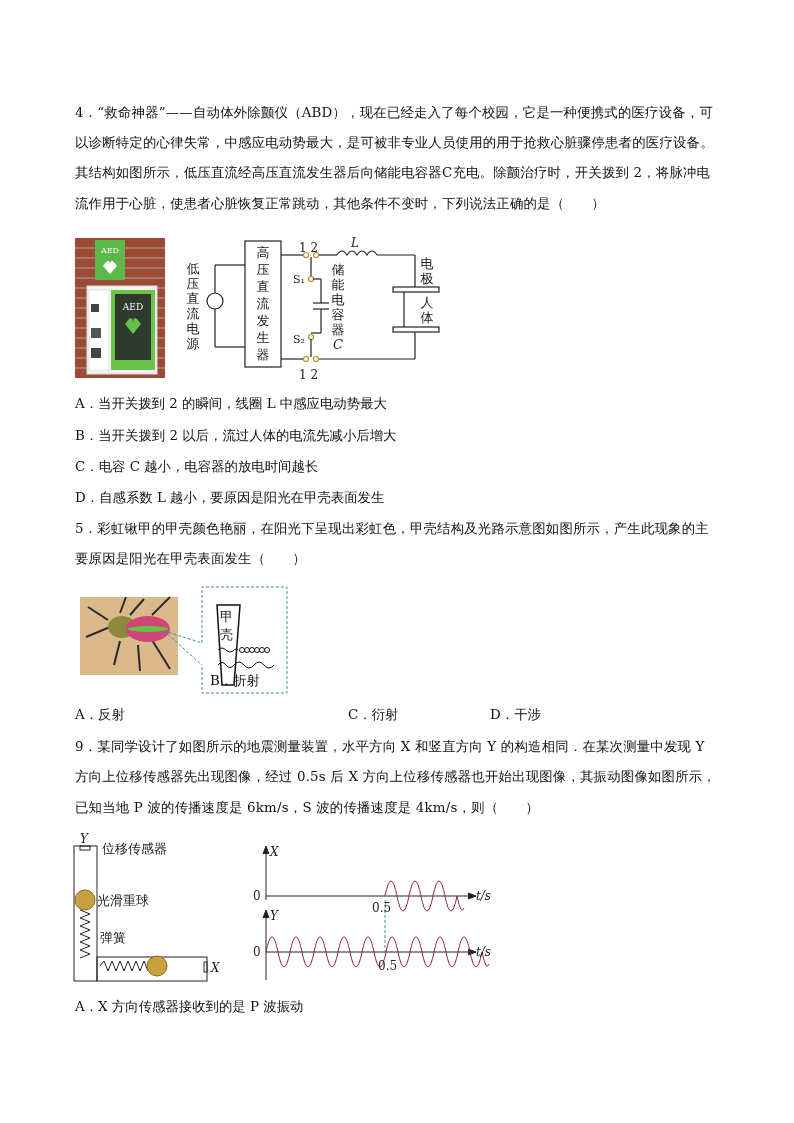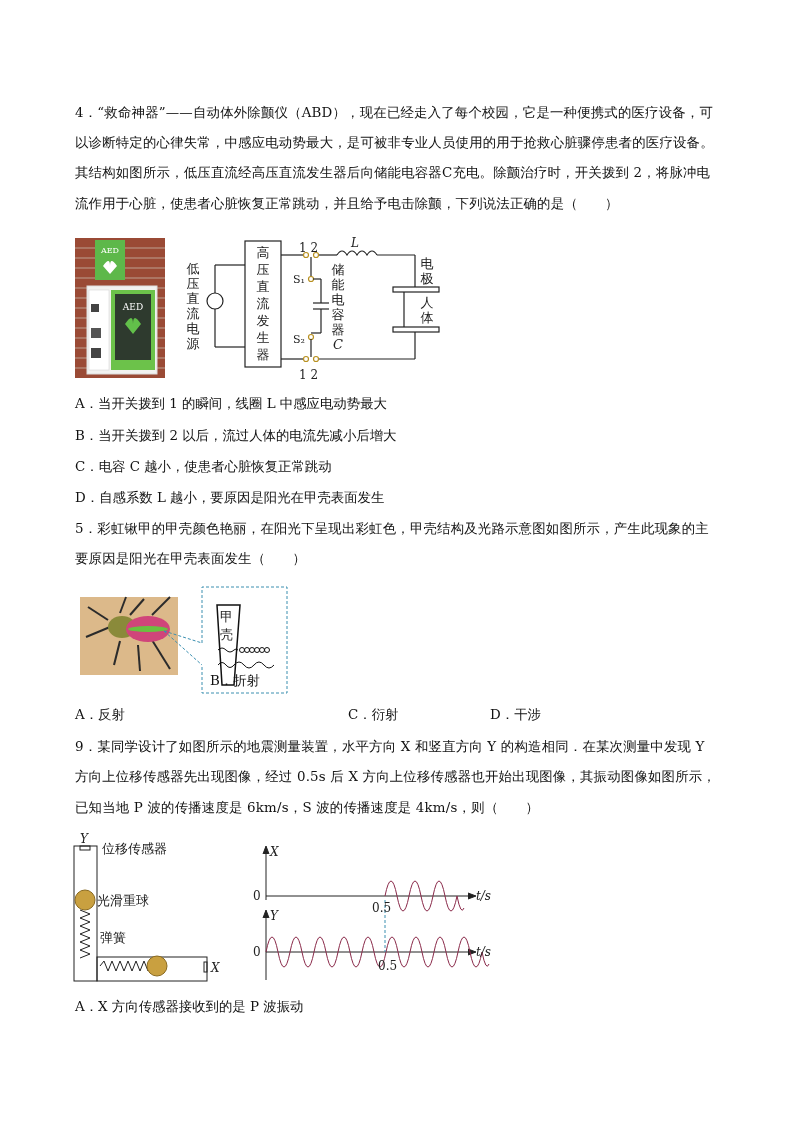--- a/index.html
+++ b/index.html
@@ -10,21 +10,21 @@
   .fig { position: absolute; }
   svg text { font-family: "DejaVu Serif", "Liberation Serif", serif; }
 </style>
 </head>
 <body>
 
 <div>
   <div class="line" style="top:104px">4．“救命神器”——自动体外除颤仪（ABD），现在已经走入了每个校园，它是一种便携式的医疗设备，可</div>
   <div class="line" style="top:134px">以诊断特定的心律失常，中感应电动势最大，是可被非专业人员使用的用于抢救心脏骤停患者的医疗设备。</div>
   <div class="line" style="top:164px">其结构如图所示，低压直流经高压直流发生器后向储能电容器C充电。除颤治疗时，开关拨到 2，将脉冲电</div>
-  <div class="line" style="top:195px">流作用于心脏，使患者心脏恢复正常跳动，并且给予电击除颤，下列说法正确的是（　　）</div>
+  <div class="line" style="top:195px">流作用于心脏，使患者心脏恢复正常跳动，其他条件不变时，下列说法正确的是（　　）</div>
 
   <div class="fig" style="left:75px; top:238px; width:90px; height:164px;">
     <svg width="90" height="140" viewBox="0 0 90 140">
       <rect x="0" y="0" width="90" height="140" fill="#9a4a35"></rect>
       <g stroke="#c8b8a8" stroke-width="0.8">
         <line x1="0" y1="10" x2="90" y2="10"></line>
           <line x1="0" y1="20" x2="90" y2="20"></line>
         <line x1="0" y1="30" x2="90" y2="30"></line>
           <line x1="0" y1="40" x2="90" y2="40"></line>
         <line x1="0" y1="50" x2="90" y2="50"></line>
@@ -121,23 +121,23 @@
         <text x="163" y="99">器</text>
         <text x="163" y="114" font-style="italic">C</text>
         <text x="252" y="33">电</text>
         <text x="252" y="48">极</text>
         <text x="252" y="72">人</text>
         <text x="252" y="87">体</text>
       </g>
     </svg>
   </div>
 
-  <div class="opt" style="left:75px; top:395px">A．当开关拨到 1 的瞬间，线圈 L 中感应电动势最大</div>
+  <div class="opt" style="left:75px; top:395px">A．当开关拨到 2 的瞬间，线圈 L 中感应电动势最大</div>
   <div class="opt" style="left:75px; top:427px">B．当开关拨到 2 以后，流过人体的电流先减小后增大</div>
-  <div class="opt" style="left:75px; top:458px">C．电容 C 越小，使患者心脏恢复正常跳动</div>
+  <div class="opt" style="left:75px; top:458px">C．电容 C 越小，电容器的放电时间越长</div>
   <div class="opt" style="left:75px; top:489px">D．自感系数 L 越小，要原因是阳光在甲壳表面发生</div>
 </div>
 
 <div>
   <div class="line" style="top:520px">5．彩虹锹甲的甲壳颜色艳丽，在阳光下呈现出彩虹色，甲壳结构及光路示意图如图所示，产生此现象的主</div>
   <div class="line" style="top:550px">要原因是阳光在甲壳表面发生（　　）</div>
 
   <div class="fig" style="left:80px; top:585px; width:210px; height:110px;">
     <svg width="210" height="110" viewBox="0 0 210 110">
       <rect x="0" y="12" width="98" height="78" fill="#dcb98a"></rect>

